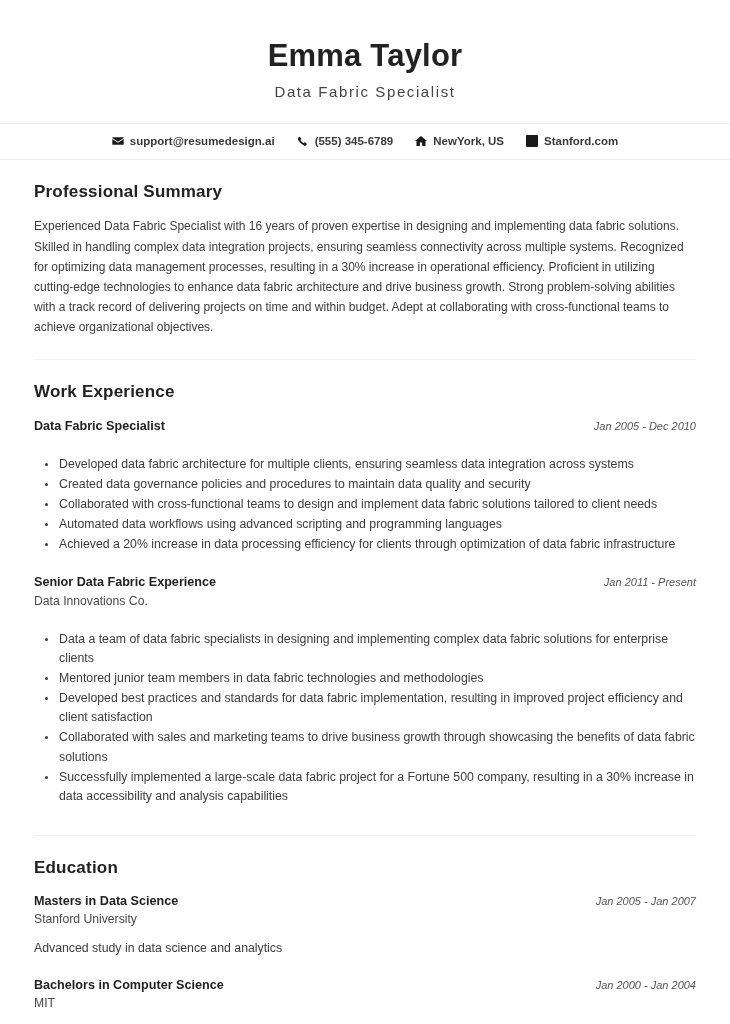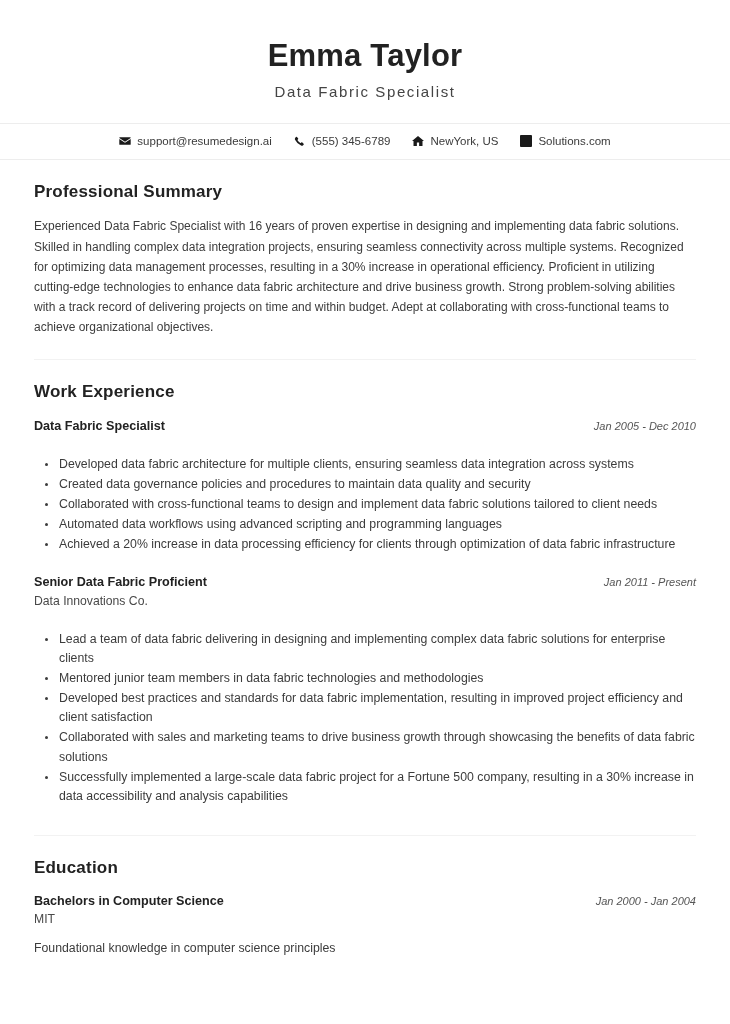--- a/index.html
+++ b/index.html
@@ -46,20 +46,21 @@
   
   .contact-bar {
     border-top: 1px solid #ededed;
     border-bottom: 1px solid #ededed;
     padding: 11px 0 12px 0;
     display: flex;
     justify-content: center;
     align-items: center;
     gap: 22px;
     flex-wrap: wrap;
+    font-weight: bold;
   }
   .contact-item {
     display: flex;
     align-items: center;
     gap: 6px;
     font-size: 11.5px;
     color: #3a3a3a;
     white-space: nowrap;
   }
   .contact-icon {
@@ -204,21 +205,21 @@
       </span>
       <span>NewYork, US</span>
     </div>
 
     <div class="contact-item">
       <span class="contact-icon">
         <svg width="12" height="12" viewBox="0 0 16 16" fill="currentColor" aria-hidden="true">
           <path d="M1.2 0h13.6A1.2 1.2 0 0 1 16 1.2v13.6a1.2 1.2 0 0 1-1.2 1.2H1.2A1.2 1.2 0 0 1 0 14.8V1.2A1.2 1.2 0 0 1 1.2 0zM2.5 6.1h2.3v7.3H2.5V6.1zm1.1-3.6a1.4 1.4 0 1 1 0 2.8 1.4 1.4 0 0 1 0-2.8zM6.3 6.1h2.2v1h.1c.3-.6 1.1-1.2 2.2-1.2 2 0 2.7 1.2 2.7 3.2v4.3h-2.3v-3.8c0-1-.3-1.6-1.1-1.6s-1.4.6-1.4 1.6v3.8H6.3V6.1z"></path>
         </svg>
       </span>
-      <span>Solutions.com</span>
+      <span>Stanford.com</span>
     </div>
 
   </div>
 
   <div class="section">
     <div class="section-title">Professional Summary</div>
     <div class="summary-text">Experienced Data Fabric Specialist with 16 years of proven expertise in designing and implementing data fabric solutions. Skilled in handling complex data integration projects, ensuring seamless connectivity across multiple systems. Recognized for optimizing data management processes, resulting in a 30% increase in operational efficiency. Proficient in utilizing cutting-edge technologies to enhance data fabric architecture and drive business growth. Strong problem-solving abilities with a track record of delivering projects on time and within budget. Adept at collaborating with cross-functional teams to achieve organizational objectives.</div>
   </div>
 
   <div class="section-divider"></div>
@@ -237,43 +238,51 @@
           <li>Developed data fabric architecture for multiple clients, ensuring seamless data integration across systems</li>
           <li>Created data governance policies and procedures to maintain data quality and security</li>
           <li>Collaborated with cross-functional teams to design and implement data fabric solutions tailored to client needs</li>
           <li>Automated data workflows using advanced scripting and programming languages</li>
           <li>Achieved a 20% increase in data processing efficiency for clients through optimization of data fabric infrastructure</li>
         </ul>
       </div>
 
       <div class="entry">
         <div class="entry-head">
-          <div class="entry-role">Senior Data Fabric Proficient</div>
+          <div class="entry-role">Senior Data Fabric Experience</div>
           <div class="entry-dates">Jan 2011 - Present</div>
         </div>
         <div class="entry-org">Data Innovations Co.</div>
         <ul class="entry-bullets">
-          <li>Lead a team of data fabric delivering in designing and implementing complex data fabric solutions for enterprise clients</li>
+          <li>Data a team of data fabric specialists in designing and implementing complex data fabric solutions for enterprise clients</li>
           <li>Mentored junior team members in data fabric technologies and methodologies</li>
           <li>Developed best practices and standards for data fabric implementation, resulting in improved project efficiency and client satisfaction</li>
           <li>Collaborated with sales and marketing teams to drive business growth through showcasing the benefits of data fabric solutions</li>
           <li>Successfully implemented a large-scale data fabric project for a Fortune 500 company, resulting in a 30% increase in data accessibility and analysis capabilities</li>
         </ul>
       </div>
 
     </div>
   </div>
 
   <div class="section-divider"></div>
 
   <div class="section">
     <div class="section-title">Education</div>
 
     <div class="education-body">
 
+      <div class="entry">
+        <div class="entry-head">
+          <div class="entry-role">Masters in Data Science</div>
+          <div class="entry-dates">Jan 2005 - Jan 2007</div>
+        </div>
+        <div class="entry-org">Stanford University</div>
+        <div class="entry-desc">Advanced study in data science and analytics</div>
+      </div>
 
       <div class="entry">
         <div class="entry-head">
           <div class="entry-role">Bachelors in Computer Science</div>
           <div class="entry-dates">Jan 2000 - Jan 2004</div>
         </div>
         <div class="entry-org">MIT</div>
         <div class="entry-desc">Foundational knowledge in computer science principles</div>
       </div>
 

